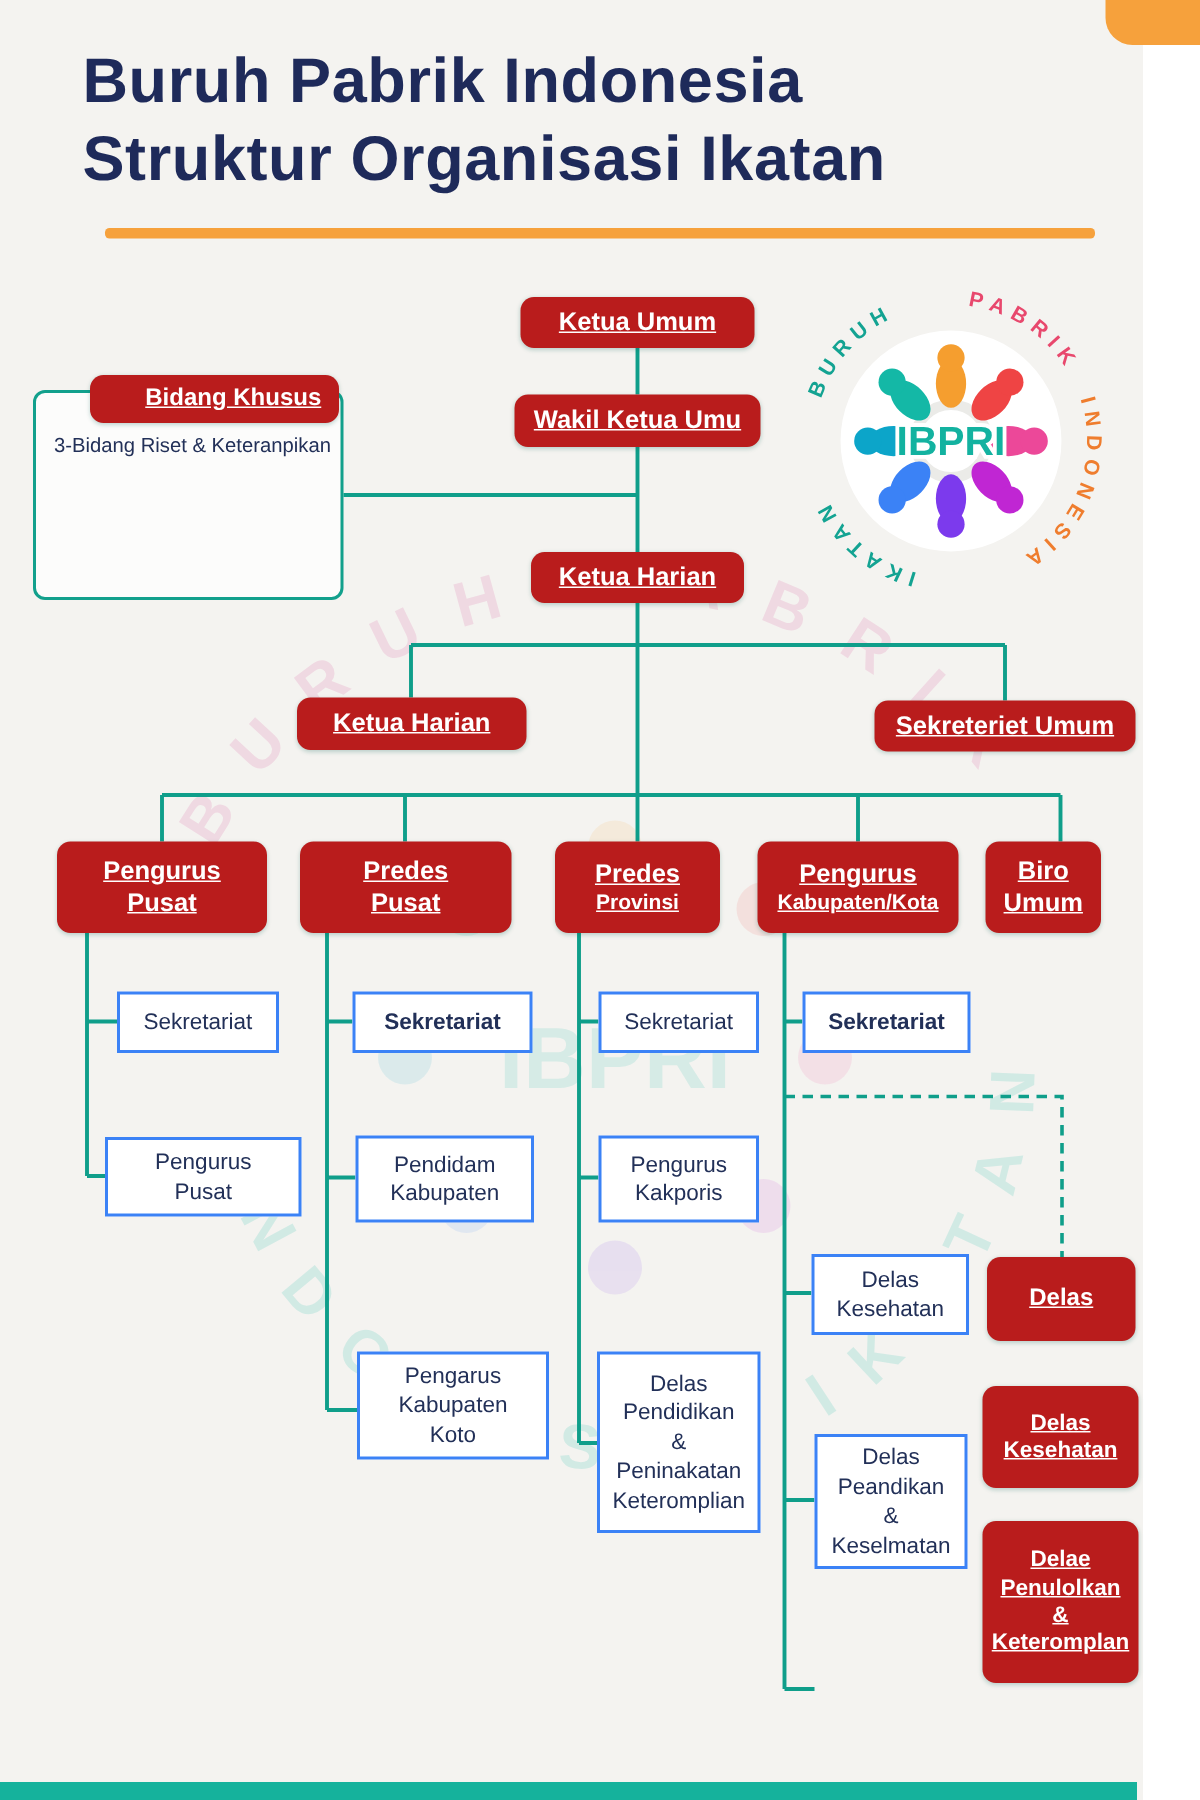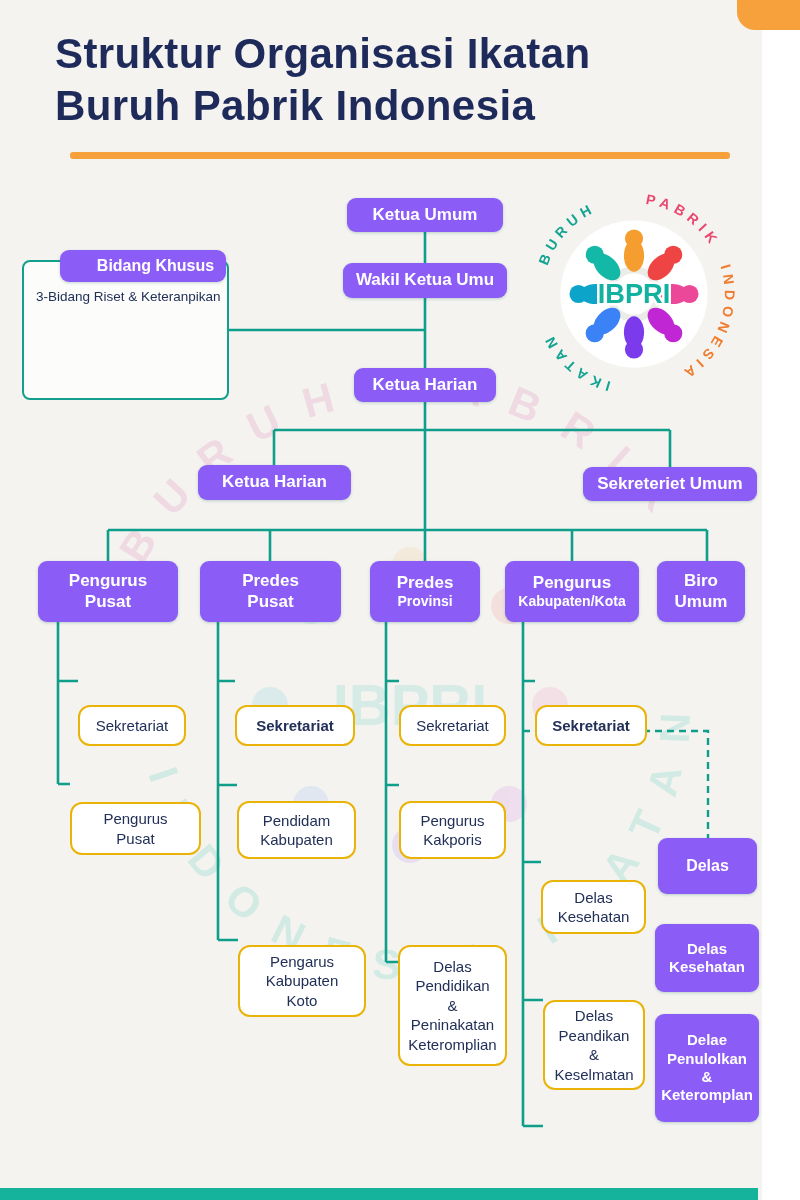--- a/index.html
+++ b/index.html
@@ -5,29 +5,29 @@
   * { margin:0; padding:0; box-sizing:border-box; }
   html,body { width:800px; height:1200px; }
   body { font-family:"Liberation Sans", sans-serif; background:#ffffff; }
   .canvas { position:relative; width:800px; height:1200px; overflow:hidden; background:#ffffff; }
   .bg-panel { position:absolute; left:0; top:0; width:762px; height:1200px; background:#f4f3f0; }
   .side-strip { position:absolute; left:762px; top:0; width:38px; height:1200px; background:#ffffff; }
   .corner-tab { position:absolute; right:0; top:0; width:63px; height:30px; background:#f6a13c; border-radius:0 0 0 18px; }
   .title { position:absolute; left:55px; top:28px; font-size:42px; font-weight:800; color:#1e2a5a; line-height:1.24; letter-spacing:.4px; }
   .rule { position:absolute; left:70px; top:152px; width:660px; height:7px; background:#f6a13c; border-radius:3px; }
   .watermark, .lines { position:absolute; left:0; top:0; pointer-events:none; }
-  .tbox { position:absolute; background:#8b5cf6; color:#ffffff; font-weight:700; font-size:17px;
+  .tbox { position:absolute; background:#b91c1c; color:#ffffff; font-weight:700; font-size:17px;
           border-radius:9px; display:flex; align-items:center; justify-content:center;
           flex-direction:column; text-align:center; white-space:pre-line; line-height:1.22;
-          box-shadow:0 1px 3px rgba(13,98,86,.25); }
+          box-shadow:0 1px 3px rgba(13,98,86,.25);text-decoration:underline; }
   .tbox .sub { font-weight:600; font-size:14px; line-height:1.2; }
   .tbox .sub-sm { font-size:14px; }
-  .wbox { position:absolute; background:#ffffff; border:2px solid #eab308; color:#223058;
-          font-weight:500; font-size:15px; border-radius:12px; display:flex; align-items:center;
-          justify-content:center; text-align:center; white-space:pre-line; line-height:1.3;margin-top:44px; }
+  .wbox { position:absolute; background:#ffffff; border:2px solid #3b82f6; color:#223058;
+          font-weight:500; font-size:15px; border-radius:0; display:flex; align-items:center;
+          justify-content:center; text-align:center; white-space:pre-line; line-height:1.3; }
   .wbox.bold { font-weight:700; }
   .bk-panel { position:absolute; left:22px; top:260px; width:207px; height:140px; background:#fcfcfb;
               border:2px solid #12a08c; border-radius:8px; }
   .bk-title { font-size:16px;padding-left:25px; }
   .bk-items { position:absolute; left:36px; top:288px; width:186px; color:#223058; font-size:13.5px;
               line-height:1.33; font-weight:500; }
   .bk-item { white-space:pre-line; margin-bottom:3px; }
   .logo { position:absolute; left:528px; top:176px; width:212px; height:232px; }
   .bottom-bar { position:absolute; left:0; top:1188px; width:758px; height:12px; background:#15b29c; }
 </style>
@@ -55,22 +55,22 @@
       <circle cx="509" cy="804" r="18" fill="#c026d3"></circle>
       <circle cx="410" cy="845" r="18" fill="#7c3aed"></circle>
       <circle cx="311" cy="804" r="18" fill="#3b82f6"></circle>
       <circle cx="270" cy="705" r="18" fill="#0ca5c9"></circle>
       <circle cx="311" cy="606" r="18" fill="#14b8a6"></circle>
     </g>
     <text x="410" y="725" text-anchor="middle" font-size="58" font-weight="800" fill="#14b8a6" opacity="0.13">IBPRI</text>
   </svg>
 
   <div class="title">
+    <div>Buruh Pabrik Indonesia</div>
     <div>Struktur Organisasi Ikatan</div>
-    <div>Buruh Pabrik Indonesia</div>
   </div>
   <div class="rule"></div>
 
   <svg class="lines" width="800" height="1200" viewBox="0 0 800 1200">
     <path fill="none" stroke="#0f9e8a" stroke-width="2.6" d="M425,232 V263 M425,298 V368 M229,330 H425 M425,402 V530
          M274,430 H670 M274,430 V465 M670,430 V467
          M108,530 H707 M108,530 V561 M270,530 V561 M425,530 V561 M572,530 V561 M707,530 V561
          M58,622 V784 M58,681 H78 M58,784 H70
          M218,622 V940 M218,681 H235 M218,785 H237 M218,940 H238
          M386,622 V962 M386,681 H399 M386,785 H399 M386,962 H398
@@ -96,21 +96,21 @@
   <div class="tbox" style="left:200px; top:561px; width:141px; height:61px">Predes
 Pusat</div>
   <div class="tbox" style="left:370px; top:561px; width:110px; height:61px">
     <div>Predes</div>
     <div class="sub">Provinsi</div>
   </div>
   <div class="tbox" style="left:505px; top:561px; width:134px; height:61px">
     <div>Pengurus</div>
     <div class="sub sub-sm">Kabupaten/Kota</div>
   </div>
-  <div class="tbox" style="left:657px; top:561px; width:88px; height:61px">Biro
+  <div class="tbox" style="left:657px; top:561px; width:77px; height:61px">Biro
 Umum</div>
 
   <div class="wbox" style="left:78px; top:661px; width:108px; height:41px">Sekretariat</div>
   <div class="wbox" style="left:70px; top:758px; width:131px; height:53px">Pengurus
 Pusat</div>
 
   <div class="wbox bold" style="left:235px; top:661px; width:120px; height:41px">Sekretariat</div>
   <div class="wbox" style="left:237px; top:757px; width:119px; height:58px">Pendidam
 Kabupaten</div>
   <div class="wbox" style="left:238px; top:901px; width:128px; height:72px">Pengarus

